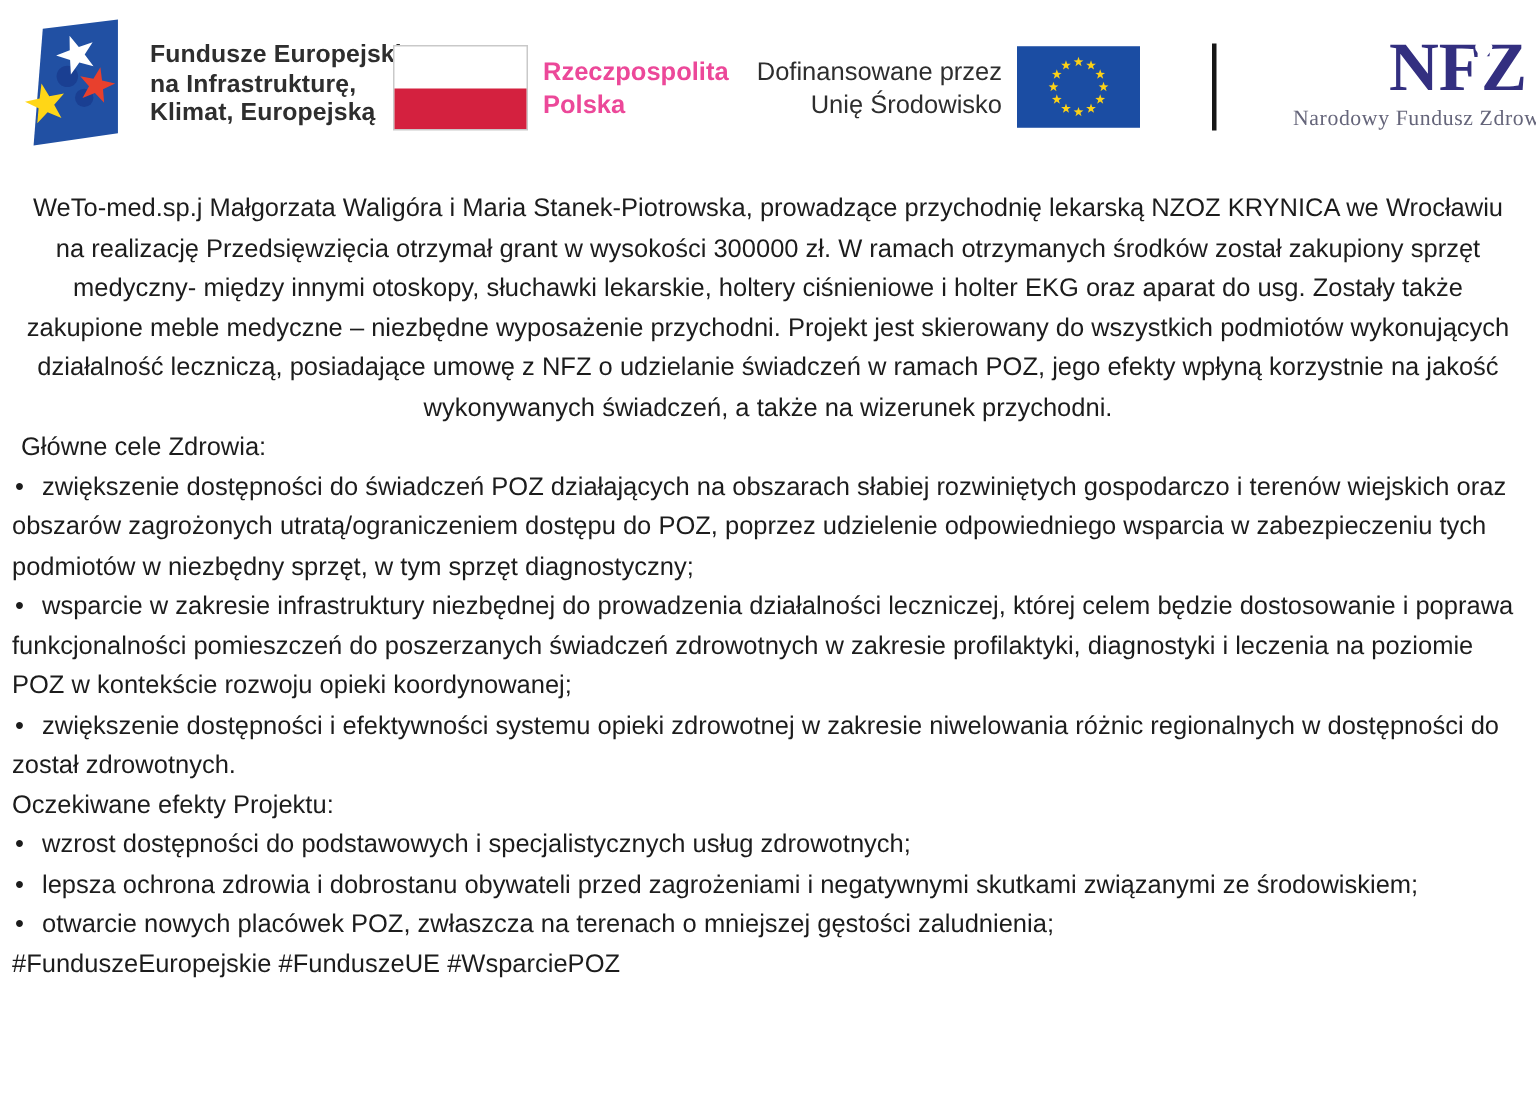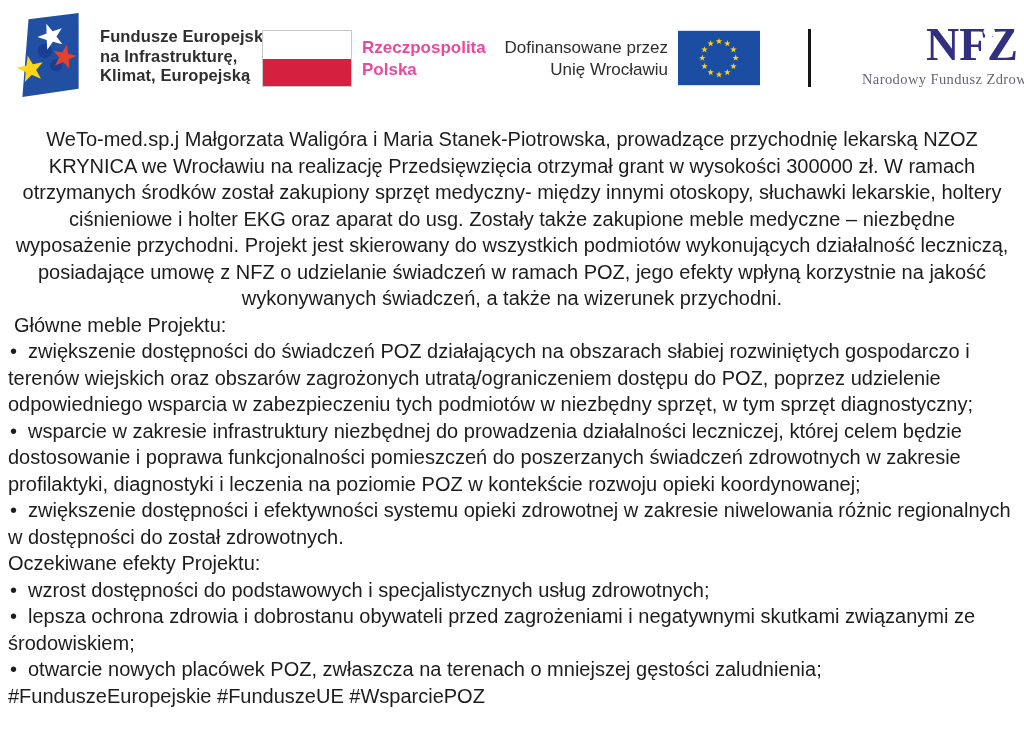--- a/index.html
+++ b/index.html
@@ -55,21 +55,21 @@
     font-family:"DejaVu Sans",sans-serif;
   }
   .nfz-subtitle {
     margin-top:3px;
     font-family:"Liberation Serif","DejaVu Serif",serif;
     font-size:14.5px; color:#65657a; letter-spacing:0.4px; white-space:nowrap;
   }
 
   
   .content { position:absolute; left:8px; right:8px; top:126px; }
-  .content p { font-size:20px; line-height:26.5px; color:#1c1c1c; }
+  .content p { font-size:17px; line-height:26.5px; color:#1c1c1c; }
 
   .intro { text-align:center; padding:0 6px; }
   .section-heading.indented { padding-left:6px; }
 
   .bullet .marker { display:inline-block; width:20px; padding-left:2px; }
 
   .hashtags { }
 </style>
 </head>
 <body>
@@ -99,21 +99,21 @@
     <div class="pl-flag">
       <div class="red" style="background:#d4213f"></div>
     </div>
     <div class="pl-text">
       <div>Rzeczpospolita</div>
       <div>Polska</div>
     </div>
 
     <div class="cofund-text">
       <div>Dofinansowane przez</div>
-      <div>Unię Wrocławiu</div>
+      <div>Unię Środowisko</div>
     </div>
 
     <svg class="eu-flag" viewBox="0 0 86 57" xmlns="http://www.w3.org/2000/svg" aria-hidden="true">
       <defs>
         <path id="eustar" d="M0,-3.6 L0.85,-1.16 L3.42,-1.11 L1.37,0.44 L2.12,2.91 L0,1.44 L-2.12,2.91 L-1.37,0.44 L-3.42,-1.11 L-0.85,-1.16 Z"></path>
       </defs>
       <rect x="0" y="0" width="86" height="57" fill="#1b4da3"></rect>
       <g fill="#fcd116">
         <use href="#eustar" transform="translate(43,11)"></use>
         <use href="#eustar" transform="translate(51.75,13.35)"></use>
@@ -138,21 +138,21 @@
         <span class="nfz-heart">♥</span>
       </div>
       <div class="nfz-subtitle">Narodowy Fundusz Zdrowia</div>
     </div>
   </div>
 
   <div class="content">
 
     <p class="intro">WeTo-med.sp.j Małgorzata Waligóra i Maria Stanek-Piotrowska, prowadzące przychodnię lekarską NZOZ KRYNICA we Wrocławiu  na realizację Przedsięwzięcia otrzymał grant w wysokości 300000 zł. W ramach otrzymanych środków został  zakupiony sprzęt medyczny- między innymi  otoskopy, słuchawki lekarskie, holtery ciśnieniowe i holter EKG oraz aparat do usg. Zostały także zakupione meble medyczne – niezbędne  wyposażenie przychodni. Projekt jest skierowany do wszystkich podmiotów wykonujących działalność leczniczą, posiadające umowę z NFZ o udzielanie świadczeń w ramach POZ, jego efekty wpłyną korzystnie na jakość wykonywanych świadczeń, a także na wizerunek przychodni.</p>
 
-    <p class="section-heading indented">Główne meble Projektu:</p>
+    <p class="section-heading indented">Główne cele Zdrowia:</p>
 
     <p class="bullet"><span class="marker">•</span><span>zwiększenie dostępności do świadczeń POZ działających na obszarach słabiej rozwiniętych gospodarczo i terenów wiejskich oraz obszarów zagrożonych utratą/ograniczeniem dostępu do POZ, poprzez udzielenie odpowiedniego wsparcia w zabezpieczeniu tych podmiotów w niezbędny sprzęt, w tym sprzęt diagnostyczny;</span></p>
 
     <p class="bullet"><span class="marker">•</span><span>wsparcie w zakresie infrastruktury niezbędnej do prowadzenia działalności leczniczej, której celem będzie dostosowanie i poprawa funkcjonalności pomieszczeń do poszerzanych świadczeń zdrowotnych w zakresie profilaktyki, diagnostyki i leczenia na poziomie POZ w kontekście rozwoju opieki koordynowanej;</span></p>
 
     <p class="bullet"><span class="marker">•</span><span>zwiększenie dostępności i efektywności systemu opieki zdrowotnej w zakresie niwelowania różnic regionalnych w dostępności do został zdrowotnych.</span></p>
 
     <p class="section-heading">Oczekiwane efekty Projektu:</p>
 
     <p class="bullet"><span class="marker">•</span><span>wzrost dostępności do podstawowych i specjalistycznych usług zdrowotnych;</span></p>

